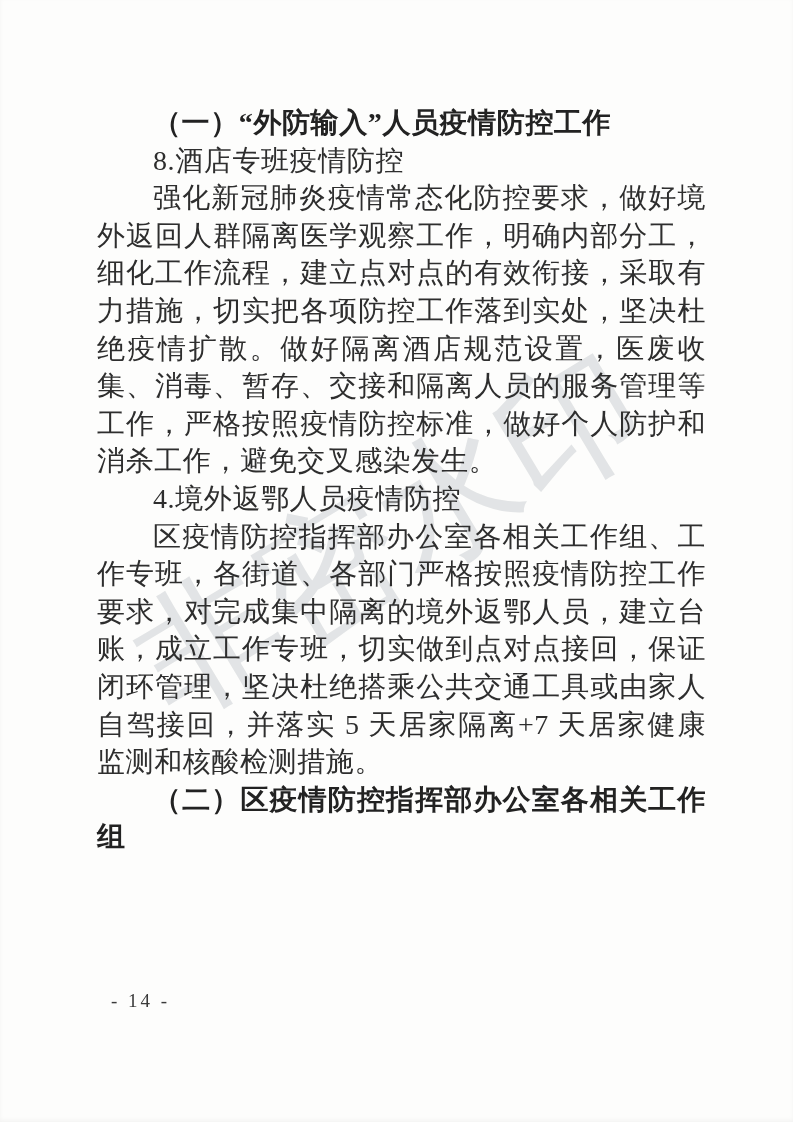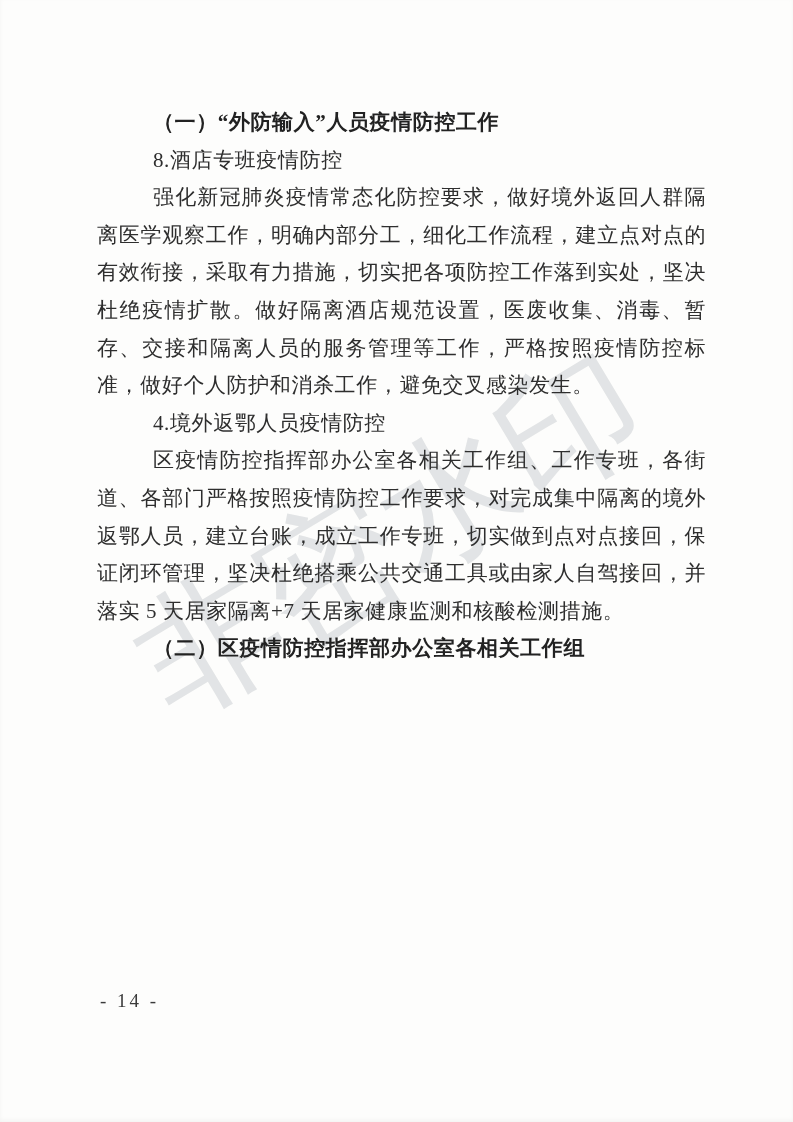--- a/index.html
+++ b/index.html
@@ -36,40 +36,40 @@
     user-select: none;
     pointer-events: none;
     font-family: "Liberation Serif", "DejaVu Serif", serif;
   }
   .content {
     position: absolute;
     left: 97px;
     top: 104px;
     width: 609px;
     color: #2e2e2e;
-    font-size: 21px;
+    font-size: 28px;
     line-height: 37.6px;
     letter-spacing: 0.6px;
   }
   .content p {
     text-align: justify;
     text-align-last: left;
     text-indent: 56px;
     word-break: break-all;
   }
   .heading {
     font-weight: bold;
     color: #222;
   }
   .subheading {
     color: #2e2e2e;
   }
   .footer-pagenum {
     position: absolute;
-    left: 100px;
+    left: 111px;
     top: 990px;
     font-size: 19px;
     letter-spacing: 3px;
     color: #3a3a3a;
     font-family: "Liberation Serif", "DejaVu Serif", serif;
   }
 </style>
 </head>
 <body>
 

